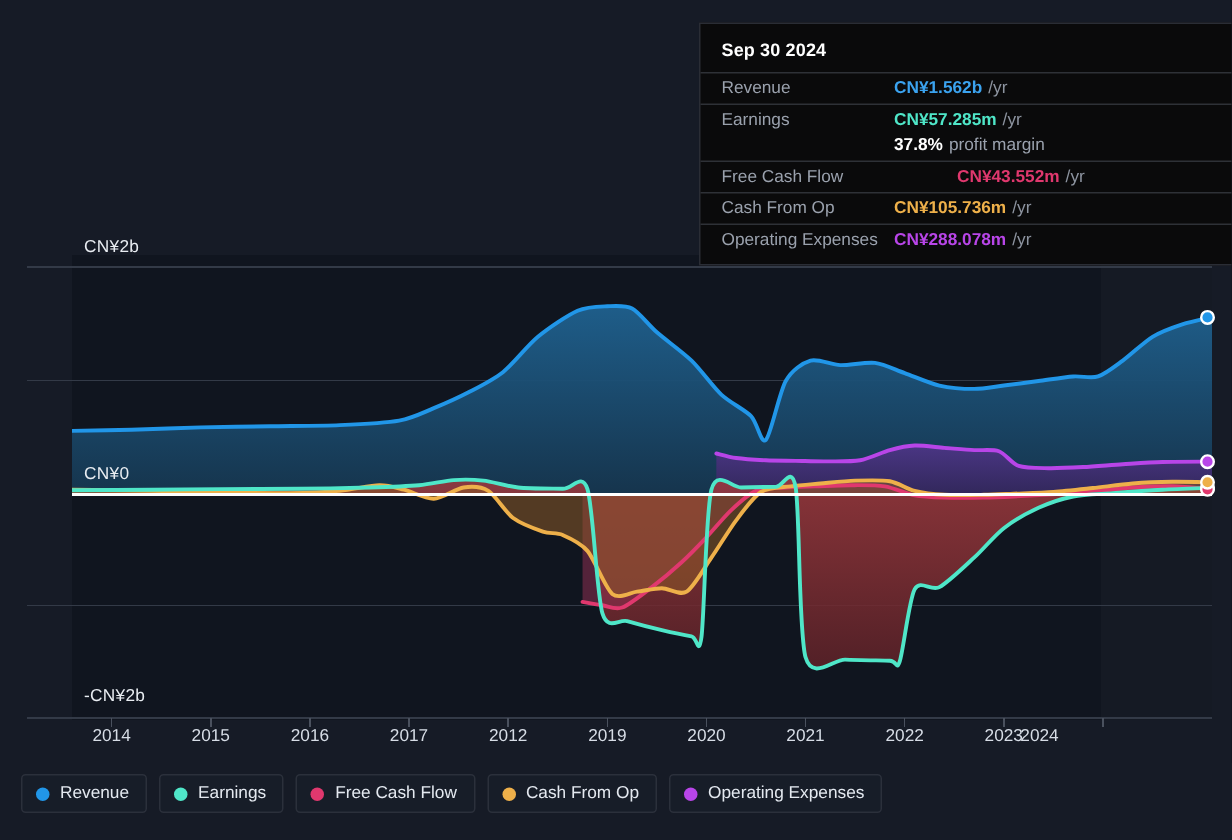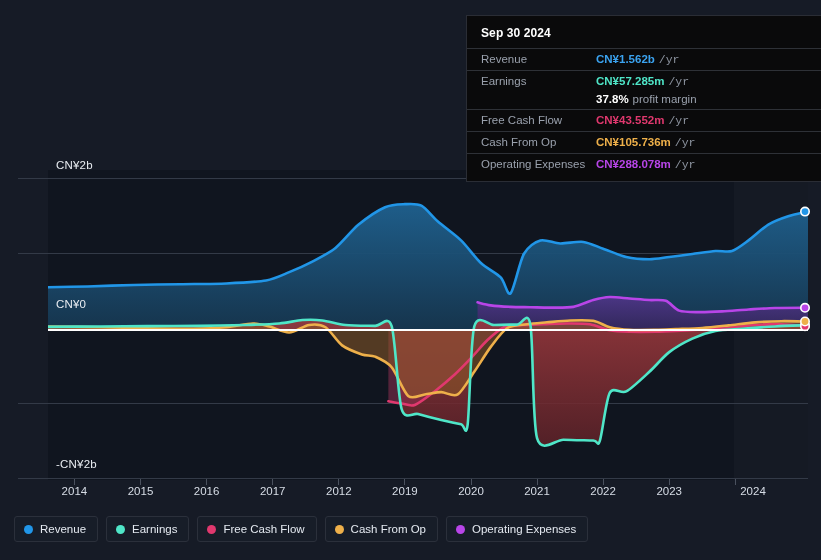--- a/index.html
+++ b/index.html
@@ -38,21 +38,21 @@
   }
   .tt-row{
     display:flex;align-items:baseline;
     padding:4px 14px 4px 14px;
     border-top:1px solid #2e3137;
     font-size:11.5px;
   }
   .tt-row.noline{border-top:none;padding-top:1px;}
   .tt-label{color:#9aa1ad;width:115px;flex:0 0 115px;}
   .tt-val{font-weight:bold;}
-  .tt-unit{color:#8d94a0;margin-left:4px;font-weight:normal;font-family:Liberation Mono, monospace;}
+  .tt-unit{color:#8d94a0;margin-left:4px;font-weight:normal;}
   .tt-margin-note{color:#9aa1ad;margin-left:4px;font-weight:normal;}
 
   
   #legend{
     position:absolute;left:14px;top:516px;
     display:flex;gap:8px;align-items:center;
   }
   .leg-item{
     display:flex;align-items:center;gap:7px;
     border:1px solid #2b303b;border-radius:3px;
@@ -137,36 +137,36 @@
         <circle cx="805.0" cy="211.6" r="4.2" fill="#2196e8" stroke="#ffffff" stroke-width="1.6"></circle>
         <circle cx="805.0" cy="325.2" r="4.2" fill="#4fe6c8" stroke="#ffffff" stroke-width="1.6"></circle>
         <circle cx="805.0" cy="326.2" r="4.2" fill="#e0386e" stroke="#ffffff" stroke-width="1.6"></circle>
         <circle cx="805.0" cy="321.5" r="4.2" fill="#eeb04a" stroke="#ffffff" stroke-width="1.6"></circle>
         <circle cx="805.0" cy="307.8" r="4.2" fill="#b845e8" stroke="#ffffff" stroke-width="1.6"></circle>
       </g>
   </svg>
 
   <div id="ylabels">
       <div class="ylabel" style="left: 22px; top: 159px;">CN¥2b</div>
-      <div class="ylabel" style="left: 22px; top: 298px;">CN¥0</div>
+      <div class="ylabel" style="left: 22px; top: 310px;">CN¥0</div>
       <div class="ylabel" style="left: 22px; top: 458px;">-CN¥2b</div>
     </div>
 
   <div id="xlabels">
       <div class="xlabel" style="left: 74.4px; top: 485px;">2014</div>
       <div class="xlabel" style="left: 140.5px; top: 485px;">2015</div>
       <div class="xlabel" style="left: 206.6px; top: 485px;">2016</div>
       <div class="xlabel" style="left: 272.7px; top: 485px;">2017</div>
       <div class="xlabel" style="left: 338.8px; top: 485px;">2012</div>
       <div class="xlabel" style="left: 404.9px; top: 485px;">2019</div>
       <div class="xlabel" style="left: 471px; top: 485px;">2020</div>
       <div class="xlabel" style="left: 537px; top: 485px;">2021</div>
       <div class="xlabel" style="left: 603.1px; top: 485px;">2022</div>
       <div class="xlabel" style="left: 669.2px; top: 485px;">2023</div>
-      <div class="xlabel" style="left: 753px; top: 485px;">2024</div>
+      <div class="xlabel" style="left: 693px; top: 485px;">2024</div>
     </div>
 
   <div id="tooltip">
     <div class="tt-title">Sep 30 2024</div>
     <div id="tooltip-rows">
         <div class="tt-row">
           <span class="tt-label">Revenue</span>
           <span class="tt-val" style="color: rgb(59, 163, 240);">CN¥1.562b</span>
           <span class="tt-unit">/yr</span>
         </div>
@@ -175,21 +175,21 @@
           <span class="tt-val" style="color: rgb(79, 230, 200); text-align: center;">CN¥57.285m</span>
           <span class="tt-unit">/yr</span>
         </div>
         <div class="tt-row noline">
           <span class="tt-label"></span>
           <span class="tt-val" style="color: rgb(255, 255, 255);">37.8%</span>
           <span class="tt-margin-note">profit margin</span>
         </div>
         <div class="tt-row">
           <span class="tt-label">Free Cash Flow</span>
-          <span class="tt-val" style="color: rgb(224, 56, 110);">CN¥43.552m</span>
+          <span class="tt-val" style="color: rgb(224, 56, 110); margin-left: 42px;">CN¥43.552m</span>
           <span class="tt-unit">/yr</span>
         </div>
         <div class="tt-row">
           <span class="tt-label">Cash From Op</span>
           <span class="tt-val" style="color: rgb(238, 176, 74);">CN¥105.736m</span>
           <span class="tt-unit">/yr</span>
         </div>
         <div class="tt-row">
           <span class="tt-label">Operating Expenses</span>
           <span class="tt-val" style="color: rgb(184, 69, 232);">CN¥288.078m</span>

